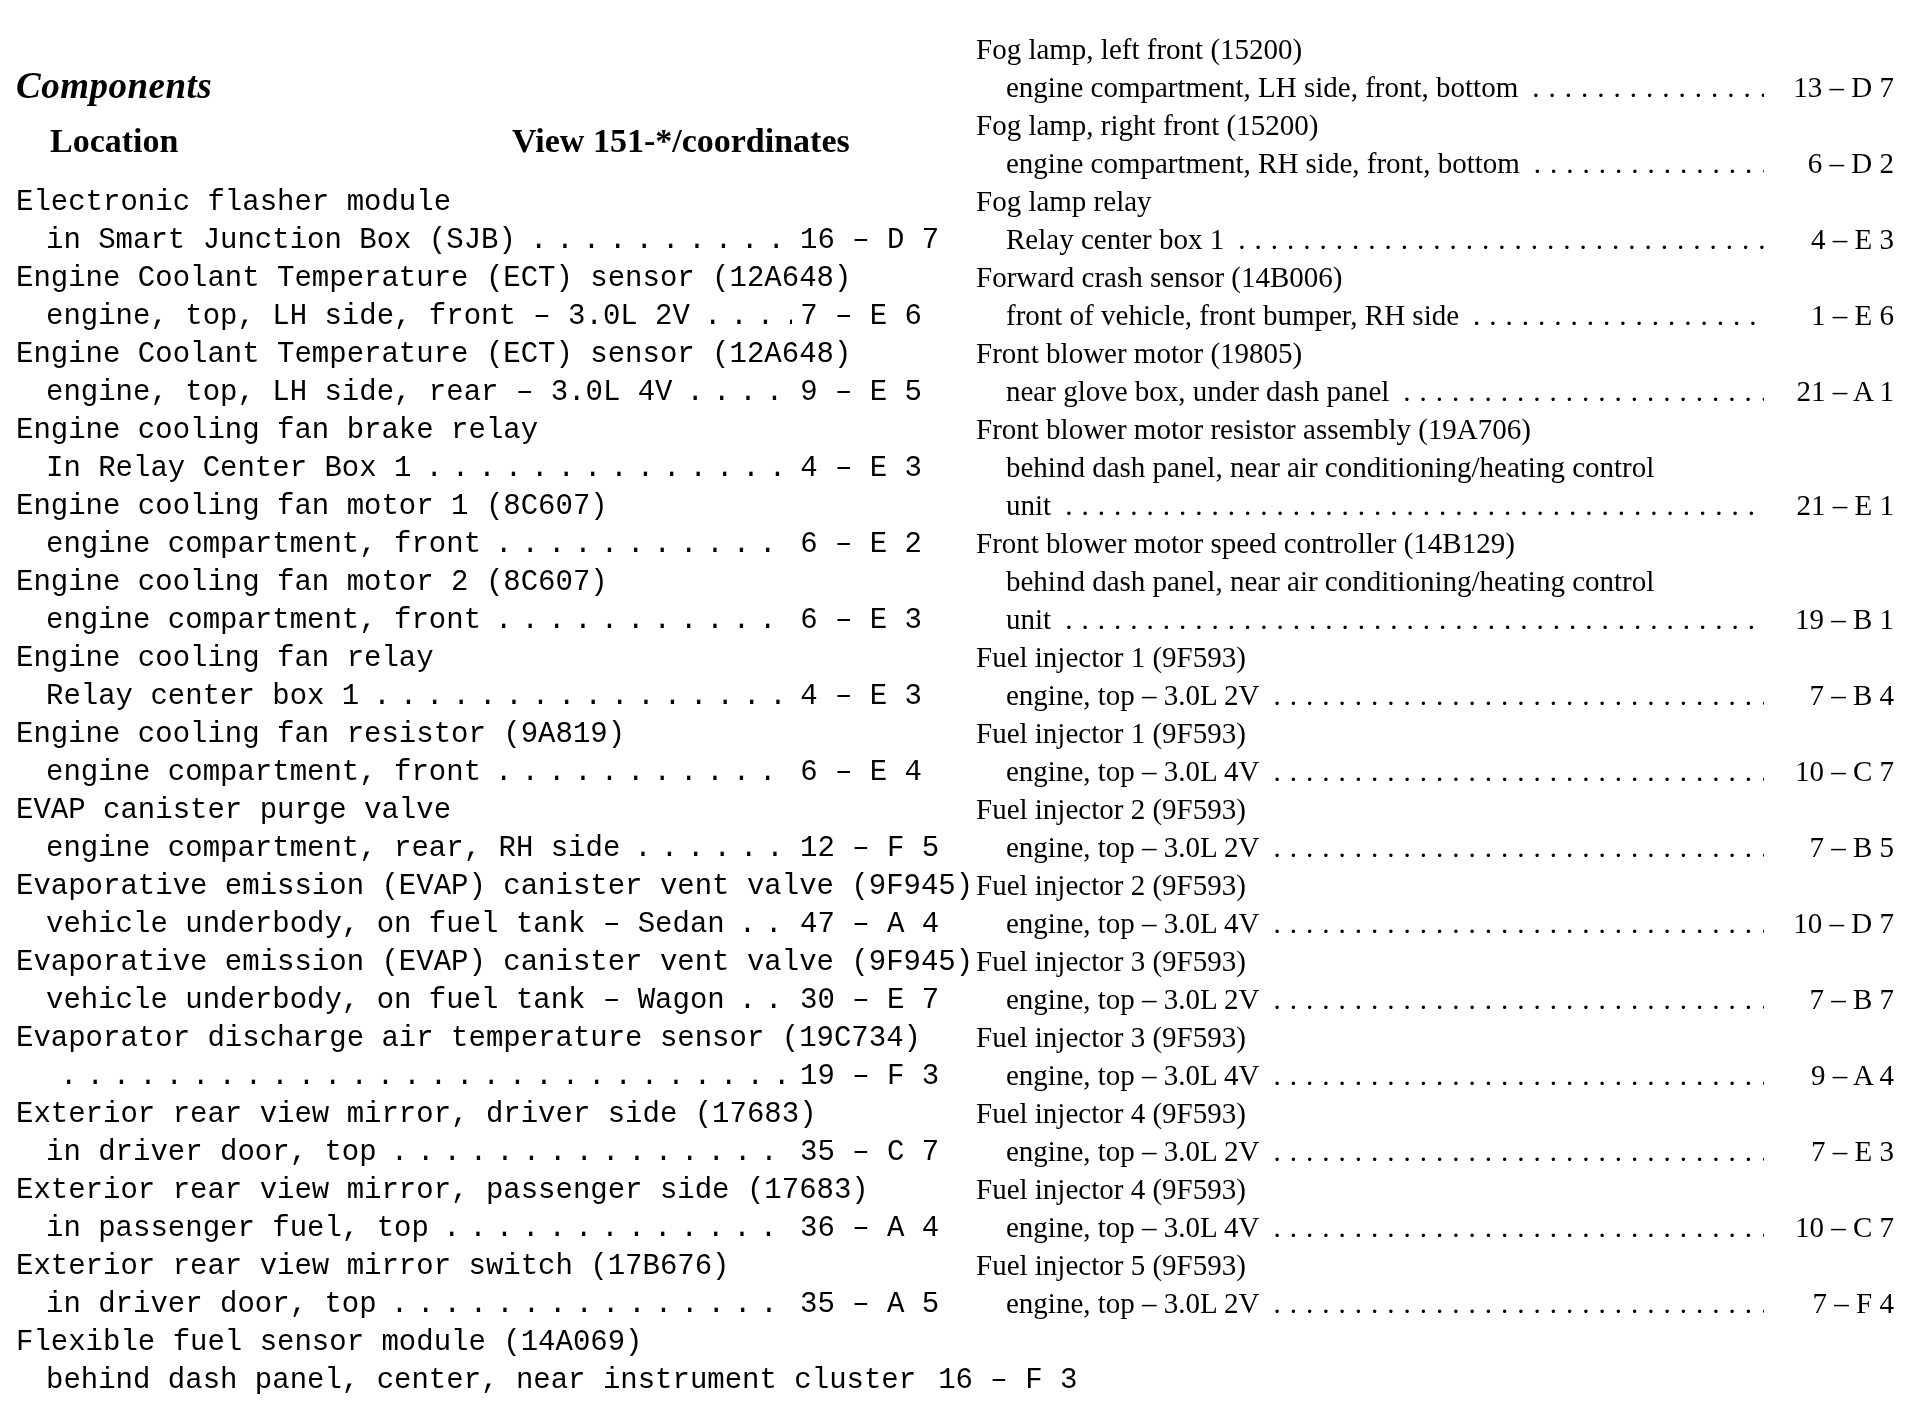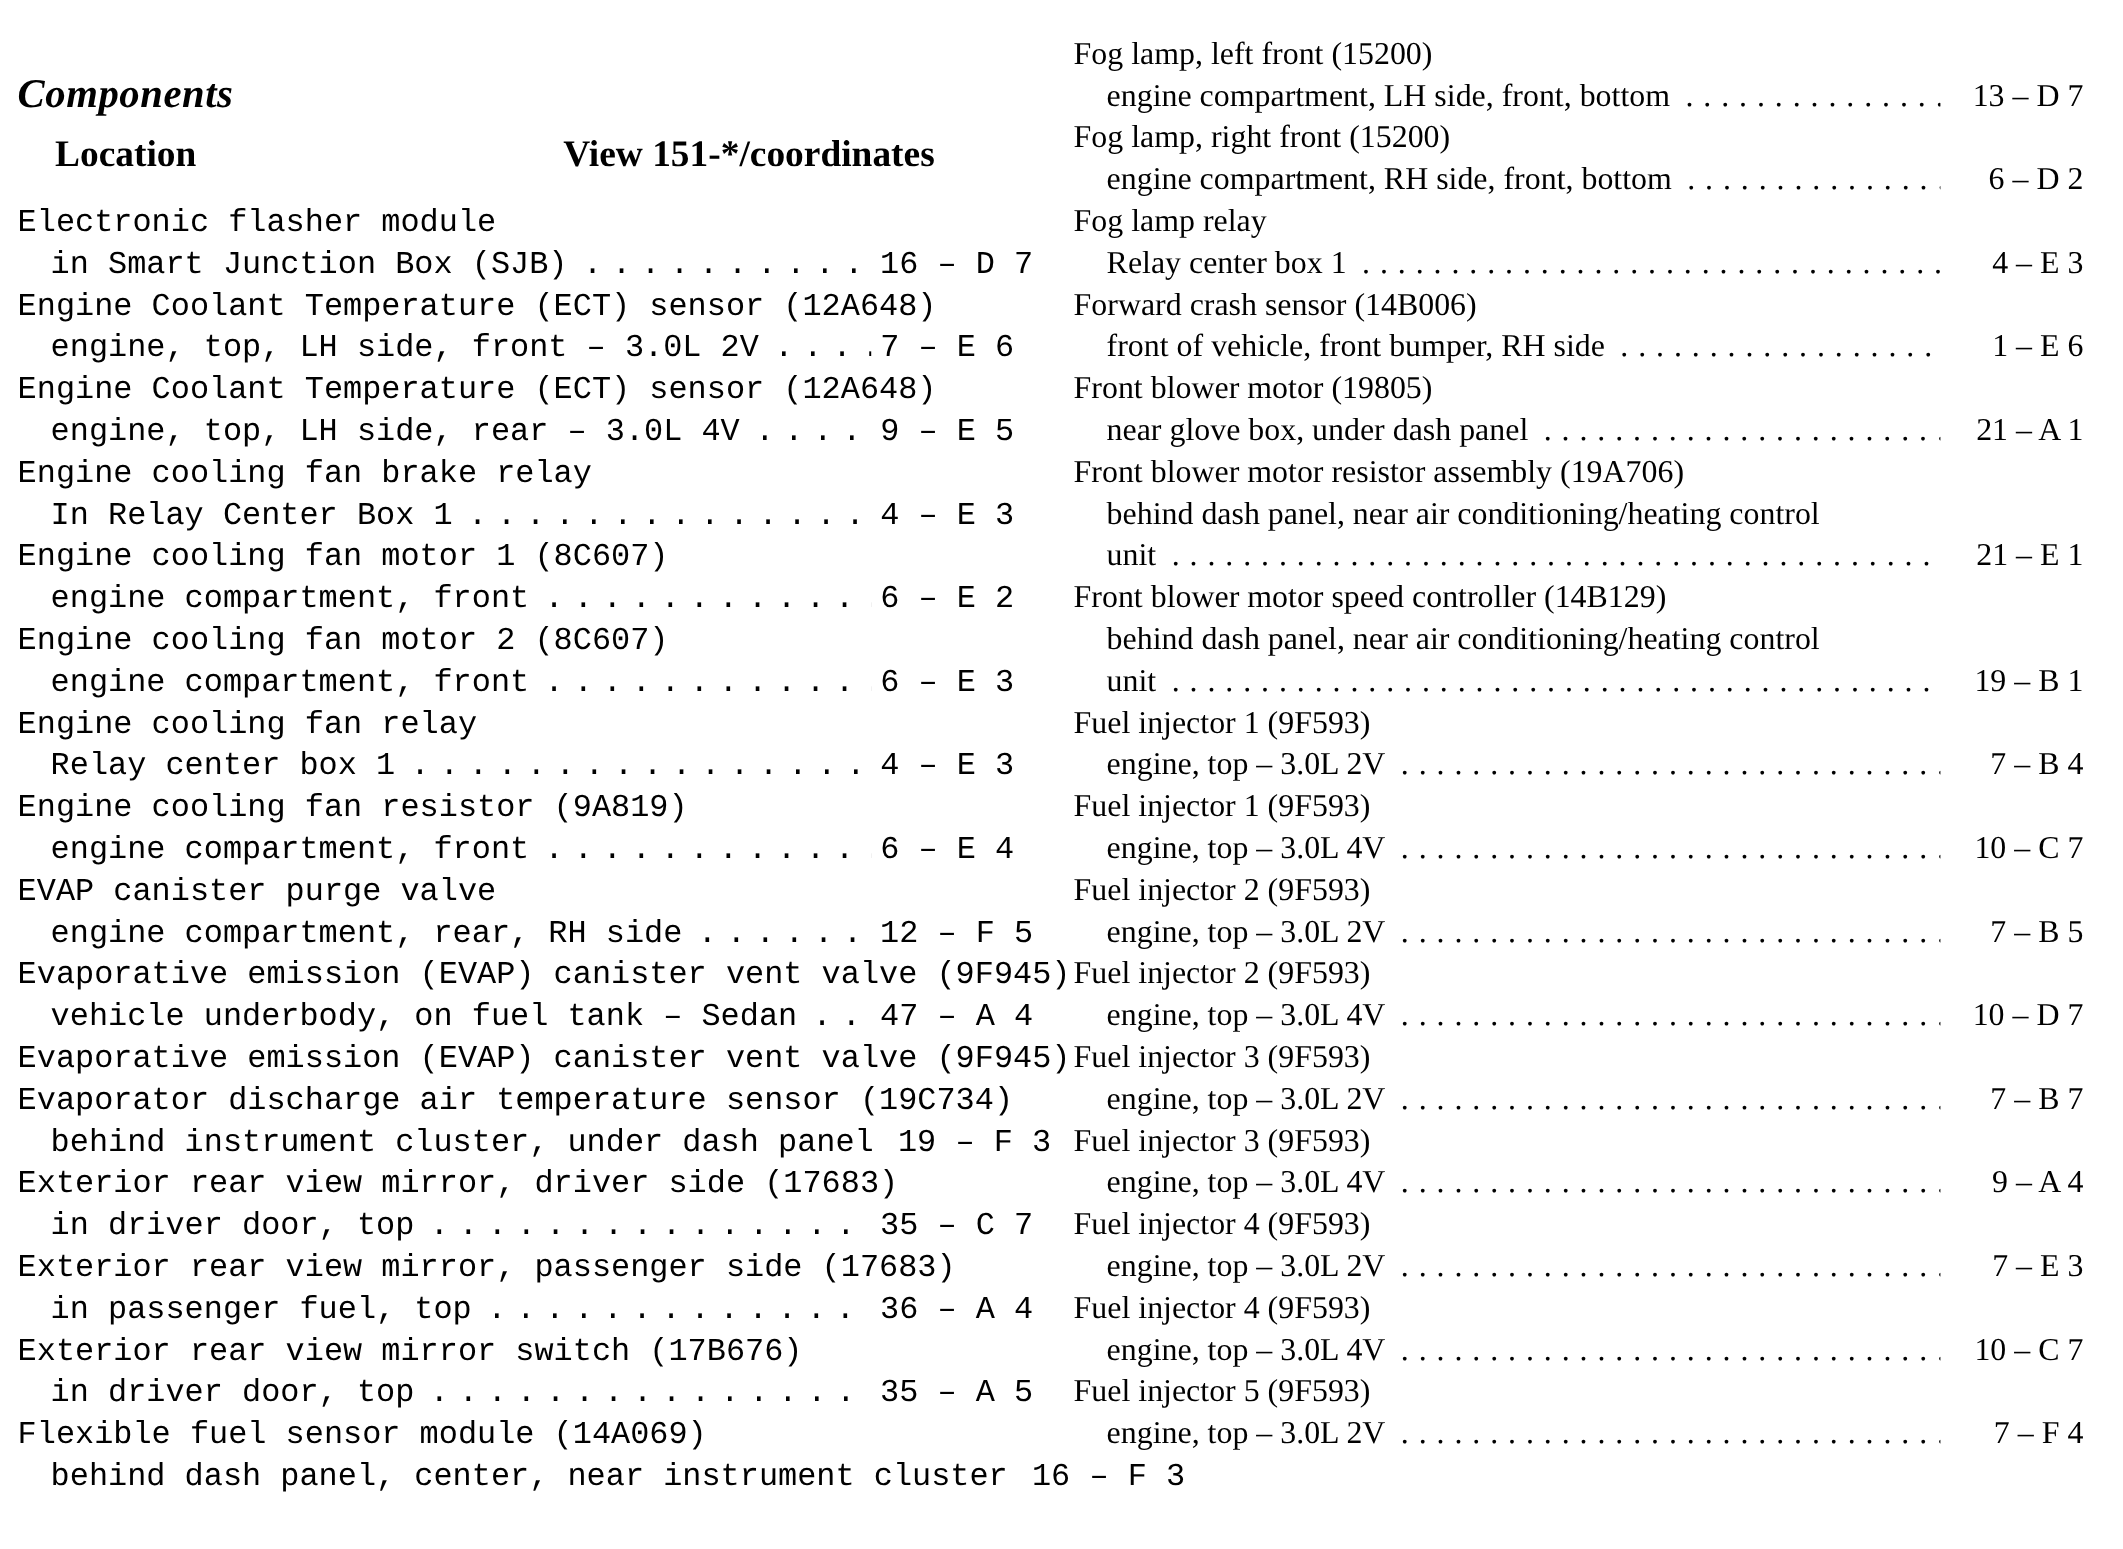--- a/index.html
+++ b/index.html
@@ -132,25 +132,29 @@
     <div class="entry">
       <div class="entry-name">Evaporative emission (EVAP) canister vent valve (9F945)</div>
       <div class="loc-row">
         <span class="loc-text">vehicle underbody, on fuel tank – Sedan</span>
         <span class="leader"></span>
         <span class="coord">47 – A 4</span>
       </div>
     </div>
     <div class="entry">
       <div class="entry-name">Evaporative emission (EVAP) canister vent valve (9F945)</div>
+      <div class="loc-row">
+        <span class="loc-text">vehicle underbody, on fuel tank – Wagon</span>
+        <span class="leader"></span>
+        <span class="coord">30 – E 7</span>
+      </div>
     </div>
     <div class="entry">
       <div class="entry-name">Evaporator discharge air temperature sensor (19C734)</div>
       <div class="loc-row">
-        <span class="loc-text">behind instrument cluster, under dash panel</span>
         <span class="leader"></span>
         <span class="coord">19 – F 3</span>
       </div>
     </div>
     <div class="entry">
       <div class="entry-name">Exterior rear view mirror, driver side (17683)</div>
       <div class="loc-row">
         <span class="loc-text">in driver door, top</span>
         <span class="leader"></span>
         <span class="coord">35 – C 7</span>

